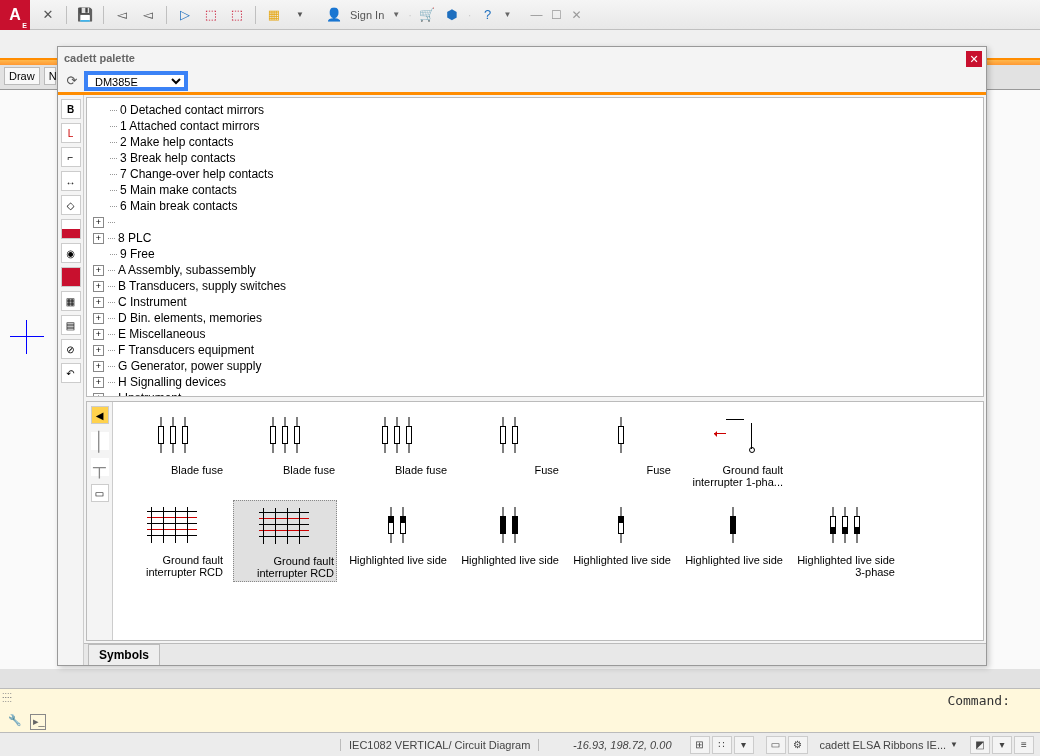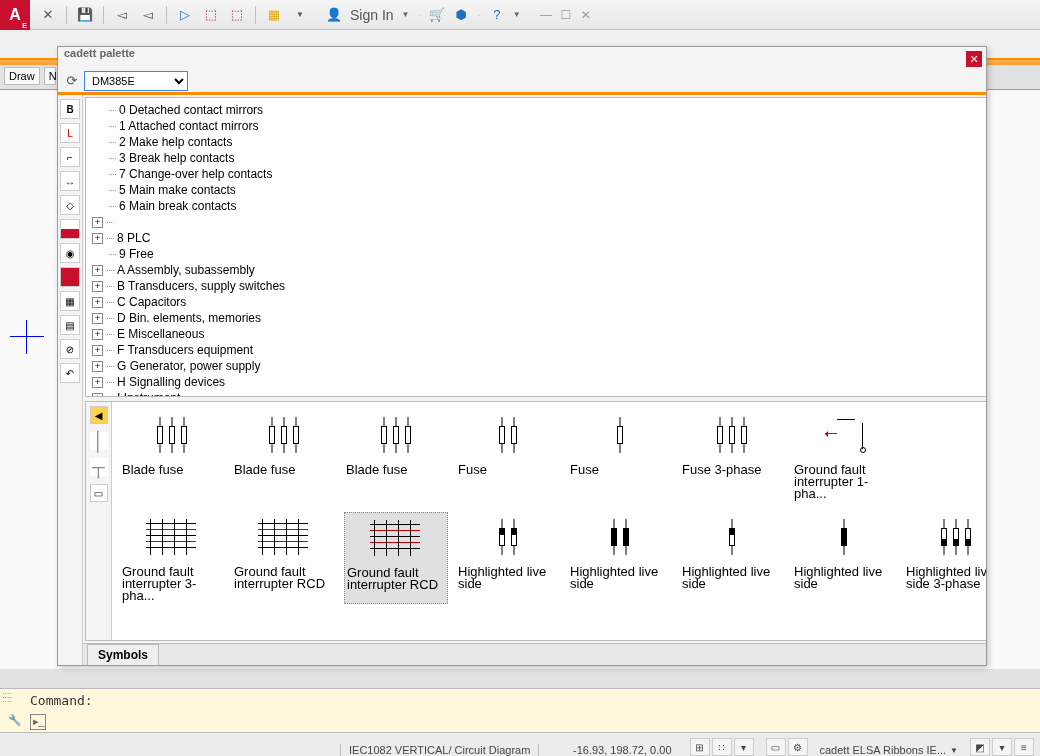--- a/index.html
+++ b/index.html
@@ -9,44 +9,44 @@
 .titlebar { height: 30px; background: linear-gradient(#f5f5f5, #e8e8e8); display: flex; align-items: center; border-bottom: 1px solid #c0c0c0; }
 .app-icon { width: 30px; height: 30px; background: #c8102e; color: #fff; font-size: 16px; font-weight: bold; display: flex; align-items: center; justify-content: center; position: relative; }
 .app-icon::after { content: 'E'; font-size: 7px; position: absolute; bottom: 1px; right: 3px; color: #fff; }
 .qat { display: flex; align-items: center; gap: 10px; padding: 0 10px; }
 .qat-icon { width: 16px; height: 16px; display: inline-flex; align-items: center; justify-content: center; font-size: 13px; color: #555; cursor: pointer; }
 .qat-sep { width: 1px; height: 18px; background: #c0c0c0; }
 .titlebar-center { flex: 1; display: flex; align-items: center; gap: 6px; justify-content: flex-start; padding-left: 20px; }
 .doc-name { font-size: 11px; color: #444; }
 .search-box { width: 180px; height: 20px; border: 1px solid #bbb; background: #fff; padding: 0 4px; font-size: 11px; color: #888; font-style: italic; }
 .title-right { display: flex; align-items: center; gap: 8px; padding: 0 8px; }
-.signin { font-size: 14px; color: #555; cursor: pointer; }
+.signin { font-size: 11px; color: #555; cursor: pointer; }
 .win-controls { display: flex; gap: 2px; margin-left: 8px; }
 .win-btn { width: 18px; height: 18px; display: flex; align-items: center; justify-content: center; color: #999; font-size: 12px; cursor: pointer; }
 
 
 .menubar { height: 30px; background: #f0f0f0; border-bottom: 2px solid #ff8c00; display: flex; align-items: center; padding: 0 4px; gap: 10px; font-size: 11px; color: #666; }
 .ribbon-strip { height: 5px; background: linear-gradient(#ffb84d, #ff9933); }
 .left-tab { font-size: 11px; padding: 2px 4px; border: 1px solid #bbb; background: #f8f8f8; display: inline-block; }
 
 
 .canvas-bg { position: absolute; left: 0; top: 65px; right: 0; bottom: 60px; background: #e2e2e2; }
 .canvas-white { position: absolute; left: 0; top: 24px; width: 100%; height: 580px; background: #fafafa; border-top: 1px solid #999; }
 .canvas-cross { position: absolute; left: 20px; top: 240px; width: 14px; height: 14px; }
 .canvas-cross::before, .canvas-cross::after { content: ''; position: absolute; background: #0000ff; }
 .canvas-cross::before { left: 6px; top: -10px; width: 1px; height: 34px; }
 .canvas-cross::after { top: 6px; left: -10px; height: 1px; width: 34px; }
 
 
 .palette { position: absolute; left: 57px; top: 46px; width: 930px; height: 620px; background: #f4f4f4; border: 1px solid #999; box-shadow: 2px 2px 6px rgba(0,0,0,0.2); display: flex; flex-direction: column; }
-.palette-title { height: 22px; background: #f4f4f4; display: flex; align-items: flex-start; padding: 0 6px; font-size: 11px; font-weight: bold; color: #666; }
+.palette-title { height: 22px; background: #f4f4f4; display: flex; align-items: center; padding: 0 6px; font-size: 11px; font-weight: bold; color: #666; }
 .palette-close { position: absolute; right: 4px; top: 4px; width: 16px; height: 16px; background: #c8102e; color: #fff; font-size: 11px; display: flex; align-items: center; justify-content: center; cursor: pointer; }
 .palette-toolbar { height: 26px; display: flex; align-items: center; padding: 0 6px; gap: 4px; border-bottom: 3px solid #ff8c00; }
 .refresh-icon { width: 16px; height: 16px; font-size: 13px; color: #555; cursor:pointer; display:flex; align-items:center; justify-content:center;}
-.palette-select { width: 104px; height: 20px; border: 1px solid #3b82f6; background: #fff; font-size: 11px; padding: 0 3px; }
+.palette-select { width: 104px; height: 20px; border: 4px solid #3b82f6; background: #fff; font-size: 11px; padding: 0 3px; }
 
 .palette-body { flex: 1; display: flex; overflow: hidden; }
 .palette-left-tools { width: 26px; background: #f4f4f4; border-right: 1px solid #ccc; display: flex; flex-direction: column; gap: 4px; padding: 4px 2px; align-items: center; }
 .pl-tool { width: 20px; height: 20px; border: 1px solid #ccc; background: #fff; font-size: 10px; display: flex; align-items: center; justify-content: center; cursor:pointer;}
 .pl-tool.red { background:#c8102e; }
 .pl-tool.redgrad { background: linear-gradient(#fff 50%, #c8102e 50%); }
 
 .palette-main { flex: 1; display: flex; flex-direction: column; }
 
 
@@ -55,21 +55,21 @@
 .tree-exp { width: 11px; height: 11px; border: 1px solid #888; font-size: 9px; line-height: 9px; text-align: center; background: #fff; }
 .tree-noexp { width: 13px; display:inline-block;}
 .tree-dots { color: #888; font-size: 9px; letter-spacing: -1px; }
 
 
 .symgrid-wrap { flex: 1; display: flex; border: 1px solid #bbb; margin: 2px; background: #fff; }
 .symgrid-left { width: 26px; background: #f4f4f4; border-right: 1px solid #ccc; display:flex; flex-direction:column; align-items:center; padding-top:4px; gap:8px;}
 .sg-tool { width:18px; height:18px; border:1px solid #ccc; background:#fff0b3; font-size:10px; display:flex; align-items:center; justify-content:center; cursor:pointer;}
 .symgrid { flex: 1; overflow: auto; padding: 8px; }
 .sym-row { display: flex; gap: 8px; margin-bottom: 10px; }
-.sym-cell { width: 104px; text-align: left; font-size: 13px; cursor:pointer; padding: 2px;}
+.sym-cell { width: 104px; text-align: right; font-size: 11px; cursor:pointer; padding: 2px;}
 .sym-cell.sel { background: #e0e0e0; border: 1px dotted #888; }
 .sym-img { width: 70px; height: 46px; margin: 0 auto 6px; display: flex; align-items: center; justify-content: center; }
 .sym-label { line-height: 12px; }
 
 
 .fuse3 { display:flex; gap:6px; justify-content:center;}
 .fuse-el { width:6px; height:18px; border:1px solid #000; position:relative;}
 .fuse-el::before,.fuse-el::after{content:'';position:absolute;left:50%;width:1px;height:10px;background:#000;transform:translateX(-50%);}
 .fuse-el::before{top:-10px;} .fuse-el::after{bottom:-10px;}
 .fuse-el.filled { background:#000; }
@@ -89,30 +89,30 @@
 .gf .arrow::before{content:'';position:absolute;left:-3px;top:-2px;border:3px solid transparent;border-right-color:#c00;}
 
 
 .palette-tabs { height: 22px; background: #e8e8e8; display: flex; align-items: flex-end; padding: 0 4px; border-top:1px solid #bbb;}
 .ptab { padding: 3px 10px; font-size: 12px; font-weight: bold; border: 1px solid #bbb; border-bottom: none; background: #eee; cursor:pointer; margin-right:2px;}
 .ptab.active { background: #fff; }
 
 
 .cmd-area { position: absolute; left: 0; bottom: 24px; right: 0; height: 44px; background: #fff8dc; border-top: 1px solid #bbb; }
 .cmd-grip { position:absolute; left:2px; top:4px; font-size:9px; color:#888; line-height:4px;}
-.cmd-history { padding: 4px 30px; font-family: Consolas, monospace; font-size: 13px; color: #333; }
+.cmd-history { padding: 4px 30px; font-family: Consolas, monospace; font-size: 13px; color: #333; text-align: right; }
 .cmd-line { display: flex; align-items: center; padding: 2px 8px; gap: 6px; }
 .cmd-prompt-icon { width:16px; height:16px; font-size:11px; color:#666;}
 .cmd-input { flex: 1; border: none; background: transparent; font-family: Consolas, monospace; font-size: 13px; font-style: italic; color: #888; outline: none; }
 
 
-.statusbar { position: absolute; bottom: 0; left: 0; right: 0; height: 24px; background: #ececec; border-top: 1px solid #bbb; display: flex; align-items: flex-end; font-size: 11px; color: #444; }
+.statusbar { position: absolute; bottom: 0; left: 0; right: 0; height: 24px; background: #ececec; border-top: 1px solid #bbb; display: flex; align-items: center; font-size: 11px; color: #444; }
 .sb-left { flex: 1; display:flex; align-items:center; padding-left: 340px; }
 .sb-layout { padding: 0 8px; border-left:1px solid #bbb; border-right:1px solid #bbb; }
-.sb-coords { padding: 0 12px; }
+.sb-coords { padding: 0 12px; font-style: italic; }
 .sb-icons { display: flex; gap: 2px; padding: 0 6px; }
 .sb-icon { width: 20px; height: 18px; border: 1px solid #ccc; background: #f4f4f4; display: flex; align-items: center; justify-content: center; font-size: 10px; cursor:pointer;}
 .sb-ws { padding: 0 6px; display:flex; align-items:center; gap:4px;}
 </style>
 </head>
 <body>
 
 <div class="titlebar">
   <div class="app-icon">A</div>
   <div class="qat">
@@ -253,21 +253,21 @@
               <span>A Assembly, subassembly</span>
             </div>
             <div class="tree-item">
               <span class="tree-exp">+</span>
               <span class="tree-dots">····</span>
               <span>B Transducers, supply switches</span>
             </div>
             <div class="tree-item">
               <span class="tree-exp">+</span>
               <span class="tree-dots">····</span>
-              <span>C Capacitors</span>
+              <span>C Instrument</span>
             </div>
             <div class="tree-item">
               <span class="tree-exp">+</span>
               <span class="tree-dots">····</span>
               <span>D Bin. elements, memories</span>
             </div>
             <div class="tree-item">
               <span class="tree-exp">+</span>
               <span class="tree-dots">····</span>
               <span>E Miscellaneous</span>
@@ -344,30 +344,20 @@
                 </div>
                 <div class="sym-label">Fuse</div>
               </div>
               <div class="sym-cell">
                 <div class="sym-img">
                   <div class="fuse3">
                     <div class="fuse-el"></div>
                   </div>
                 </div>
                 <div class="sym-label">Fuse</div>
-              </div>
-              <div class="sym-cell">
-                <div class="sym-img">
-                  <div class="fuse3">
-                    <div class="fuse-el"></div>
-                    <div class="fuse-el"></div>
-                    <div class="fuse-el"></div>
-                  </div>
-                </div>
-                <div class="sym-label">Fuse 3-phase</div>
               </div>
               <div class="sym-cell">
                 <div class="sym-img">
                   <div class="gf">
                     <div class="arrow"></div>
                     <div style="position: absolute; left: 18px; top: 4px; width: 18px; height: 1px; background: rgb(0, 0, 0);"></div>
                     <div style="position: absolute; left: 21px; top: 4px; width: 12px; height: 1px; background: rgb(0, 0, 0);"></div>
                     <div style="position: absolute; left: 24px; top: 4px; width: 6px; height: 1px; background: rgb(0, 0, 0);"></div>
                     <div style="position: absolute; right: 6px; top: 8px; width: 1px; height: 26px; background: rgb(0, 0, 0);"></div>
                     <div style="position: absolute; right: 3px; bottom: 2px; width: 6px; height: 6px; border: 1px solid rgb(0, 0, 0); border-radius: 50%;"></div>
@@ -384,54 +374,38 @@
                     <div class="rcd-line red" style="top: 12px; left: 4px; width: 50px;"></div>
                     <div class="rcd-line" style="top: 18px; left: 4px; width: 50px;"></div>
                     <div class="rcd-line red" style="top: 24px; left: 4px; width: 50px;"></div>
                     <div class="rcd-line" style="top: 30px; left: 4px; width: 50px;"></div>
                     <div class="rcd-line" style="left: 8px; top: 2px; width: 1px; height: 36px;"></div>
                     <div class="rcd-line" style="left: 20px; top: 2px; width: 1px; height: 36px;"></div>
                     <div class="rcd-line" style="left: 32px; top: 2px; width: 1px; height: 36px;"></div>
                     <div class="rcd-line" style="left: 44px; top: 2px; width: 1px; height: 36px;"></div>
                   </div>
                 </div>
-                <div class="sym-label">Ground fault interrupter 3-pha...</div>
-              </div>
-              <div class="sym-cell">
+                <div class="sym-label">Ground fault interrupter RCD</div>
+              </div>
+              <div class="sym-cell sel">
                 <div class="sym-img">
                   <div class="rcd">
                     <div class="rcd-line" style="top: 6px; left: 4px; width: 50px;"></div>
                     <div class="rcd-line red" style="top: 12px; left: 4px; width: 50px;"></div>
                     <div class="rcd-line" style="top: 18px; left: 4px; width: 50px;"></div>
                     <div class="rcd-line red" style="top: 24px; left: 4px; width: 50px;"></div>
                     <div class="rcd-line" style="top: 30px; left: 4px; width: 50px;"></div>
                     <div class="rcd-line" style="left: 8px; top: 2px; width: 1px; height: 36px;"></div>
                     <div class="rcd-line" style="left: 20px; top: 2px; width: 1px; height: 36px;"></div>
                     <div class="rcd-line" style="left: 32px; top: 2px; width: 1px; height: 36px;"></div>
                     <div class="rcd-line" style="left: 44px; top: 2px; width: 1px; height: 36px;"></div>
                   </div>
                 </div>
                 <div class="sym-label">Ground fault interrupter RCD</div>
               </div>
-              <div class="sym-cell sel">
-                <div class="sym-img">
-                  <div class="rcd">
-                    <div class="rcd-line" style="top: 6px; left: 4px; width: 50px;"></div>
-                    <div class="rcd-line red" style="top: 12px; left: 4px; width: 50px;"></div>
-                    <div class="rcd-line" style="top: 18px; left: 4px; width: 50px;"></div>
-                    <div class="rcd-line red" style="top: 24px; left: 4px; width: 50px;"></div>
-                    <div class="rcd-line" style="top: 30px; left: 4px; width: 50px;"></div>
-                    <div class="rcd-line" style="left: 8px; top: 2px; width: 1px; height: 36px;"></div>
-                    <div class="rcd-line" style="left: 20px; top: 2px; width: 1px; height: 36px;"></div>
-                    <div class="rcd-line" style="left: 32px; top: 2px; width: 1px; height: 36px;"></div>
-                    <div class="rcd-line" style="left: 44px; top: 2px; width: 1px; height: 36px;"></div>
-                  </div>
-                </div>
-                <div class="sym-label">Ground fault interrupter RCD</div>
-              </div>
               <div class="sym-cell">
                 <div class="sym-img">
                   <div class="fuse3">
                     <div class="fuse-el">
                       <div class="topfill"></div>
                     </div>
                     <div class="fuse-el">
                       <div class="topfill"></div>
                     </div>
                   </div>

